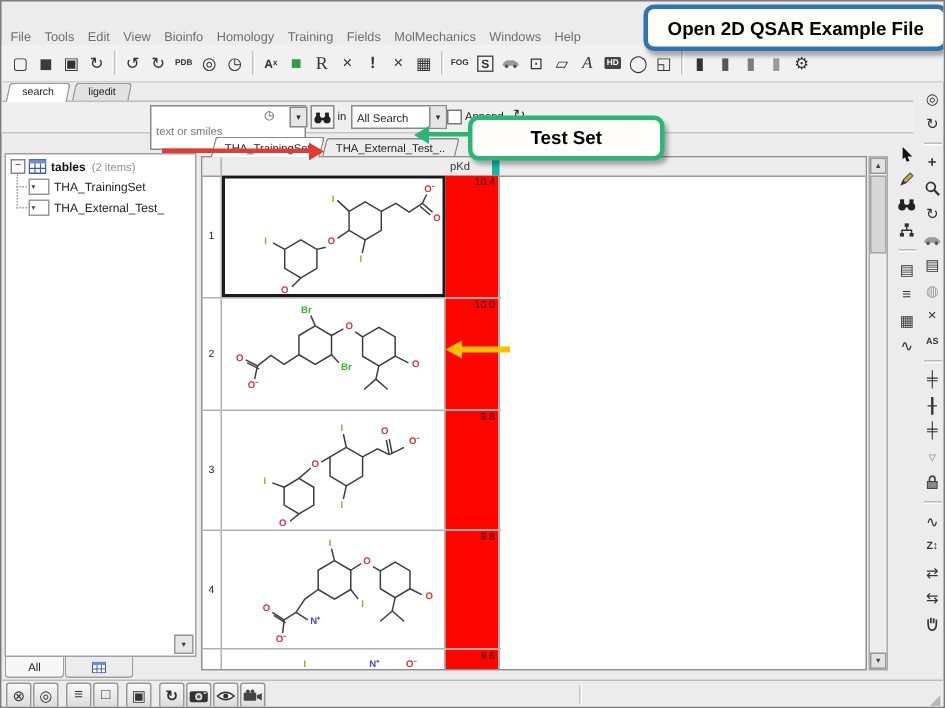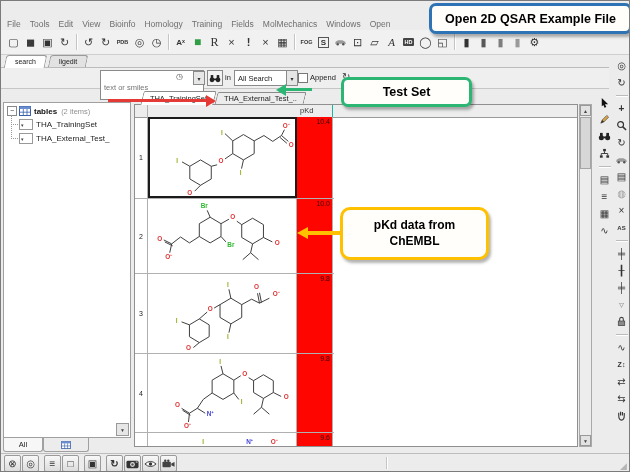--- a/index.html
+++ b/index.html
@@ -61,21 +61,21 @@
         font-size:7.5px;display:flex;align-items:center;justify-content:center;color:#222;}
   
   .twrap{position:absolute;left:133px;top:88px;width:458px;height:358px;}
   .ttab{position:absolute;height:13px;line-height:13px;padding:0 7px;font-size:7.5px;color:#222;border:1px solid #8a8a8a;border-bottom:none;
         border-radius:2px 2px 0 0;transform:skewX(-14deg);}
   .ttab span{display:inline-block;transform:skewX(14deg);}
   .tbody{position:absolute;left:0;top:15px;width:444px;height:343px;background:#fff;border:1px solid #8f8f8f;box-sizing:border-box;overflow:hidden;}
   .ghead{position:absolute;left:0;top:0;width:100%;height:12px;background:#ededed;border-bottom:1px solid #9a9a9a;font-size:7.5px;color:#333;}
   .ghead .c1{position:absolute;left:0;top:0;bottom:0;width:12px;border-right:1px solid #b0b0b0;}
   .ghead .c2{position:absolute;left:13px;top:0;bottom:0;width:148px;border-right:1px solid #b0b0b0;padding-left:22px;line-height:12px;}
-  .ghead .c3{position:absolute;left:162px;top:0;bottom:0;width:36px;border-right:1px solid #14b8a6;padding-left:3px;line-height:12px;box-sizing:border-box;}
+  .ghead .c3{position:absolute;left:162px;top:0;bottom:0;width:36px;border-right:5px solid #14b8a6;padding-left:3px;line-height:12px;box-sizing:border-box;}
   .trowd{position:absolute;left:0;width:199px;border-bottom:1px solid #b0b0b0;box-sizing:border-box;overflow:hidden;}
   .rnum{position:absolute;left:0;top:0;bottom:0;width:12px;border-right:1px solid #b0b0b0;display:flex;align-items:center;justify-content:center;font-size:7px;color:#222;}
   .mcell{position:absolute;left:13px;top:0;bottom:0;width:148px;border-right:1px solid #b0b0b0;}
   .mcell.sel{outline:2px solid #1b1b1b;outline-offset:-2px;}
   .pcell{position:absolute;left:162px;top:0;bottom:0;width:36px;background:#fe0500;border-right:1px solid #b0b0b0;
          font-size:7px;color:#3a0000;text-align:right;padding:1px 2px 0 0;box-sizing:border-box;}
   .vscroll{position:absolute;left:445px;top:15px;width:13px;height:343px;background:#ededed;border:1px solid #aaa;box-sizing:border-box;}
   .varrow{position:absolute;left:0;width:100%;height:11px;background:#e2e2e2;border:1px solid #999;box-sizing:border-box;
           font-size:5px;color:#444;display:flex;align-items:center;justify-content:center;}
   .vthumb{position:absolute;left:0;top:12px;width:100%;height:52px;background:#d7d7d7;border:1px solid #a5a5a5;box-sizing:border-box;}
@@ -94,21 +94,21 @@
   .bottombar{position:absolute;left:0;top:452px;width:100%;height:18px;background:#ececec;border-top:1px solid #bdbdbd;}
   .bb{position:absolute;top:1px;width:15px;height:15px;border:1px solid #9a9a9a;background:linear-gradient(#f8f8f8,#dcdcdc);
       display:flex;align-items:center;justify-content:center;font-size:10px;color:#333;border-radius:2px;}
   .statusdiv{position:absolute;left:385px;top:3px;width:1px;height:12px;background:#c5c5c5;box-shadow:1px 0 0 #fff;}
   .grip{position:absolute;right:2px;bottom:1px;font-size:9px;color:#b5b5b5;}
   
   .ann{position:absolute;background:#fffefb;border-radius:7px;font-weight:bold;color:#000;display:flex;align-items:center;
        justify-content:center;box-shadow:2px 3px 3px rgba(0,0,0,.3);z-index:50;text-align:center;}
   .ann.blue{left:428px;top:2px;width:197px;height:25px;border:3px solid #2e74b5;font-size:12.5px;}
   .ann.red{left:2px;top:84px;width:105px;height:29px;border:3px solid #e53935;font-size:12.5px;}
-  .ann.green{left:311px;top:76px;width:125px;height:24px;border:3px solid #2bb673;font-size:12.5px;margin-left:29px;}
+  .ann.green{left:311px;top:76px;width:125px;height:24px;border:3px solid #2bb673;font-size:12.5px;}
   .ann.orange{left:339px;top:206px;width:131px;height:47px;border:3px solid #ffc000;border-radius:10px;font-size:12px;line-height:1.3;padding:0 6px;}
   .arrowline{position:absolute;z-index:49;}
   .ahead{position:absolute;width:0;height:0;z-index:49;}
 </style>
 </head>
 <body>
 
 <svg width="0" height="0" style="position:absolute">
   <defs>
     <symbol id="i-mag" viewBox="0 0 12 12">
@@ -180,21 +180,21 @@
     <span class="mi">File</span>
     <span class="mi">Tools</span>
     <span class="mi">Edit</span>
     <span class="mi">View</span>
     <span class="mi">Bioinfo</span>
     <span class="mi">Homology</span>
     <span class="mi">Training</span>
     <span class="mi">Fields</span>
     <span class="mi">MolMechanics</span>
     <span class="mi">Windows</span>
-    <span class="mi">Open</span>
+    <span class="mi">Help</span>
   </div>
 
   <div class="toolbar">
     <span class="tb">▢</span>
     <span class="tb dark">◼</span>
     <span class="tb">▣</span>
     <span class="tb">↻</span>
     <span class="tsep"></span>
     <span class="tb">↺</span>
     <span class="tb">↻</span>
@@ -519,21 +519,20 @@
         <svg width="13" height="9">
           <use href="#i-vidcam"></use>
         </svg>
       </span>
     <span class="statusdiv"></span>
     <span class="grip">◢</span>
   </div>
 
   <div class="ann blue">Open 2D QSAR Example File</div>
   <div class="ann green">Test Set</div>
-  <div class="ann orange">pKd data from ChEMBL</div>
 
   <div class="arrowline" style="left:107px;top:98px;width:99px;height:3px;background:#e53935;"></div>
   <div class="ahead" style="left:205px;top:94px;border-top:6px solid transparent;border-bottom:6px solid transparent;border-left:10px solid #e53935;"></div>
   <div class="arrowline" style="left:285px;top:87px;width:26px;height:3px;background:#2bb673;"></div>
   <div class="ahead" style="left:275px;top:83px;border-top:6px solid transparent;border-bottom:6px solid transparent;border-right:10px solid #2bb673;"></div>
   <div class="arrowline" style="left:307px;top:230px;width:32px;height:4px;background:#ffc000;"></div>
   <div class="ahead" style="left:296px;top:226px;border-top:6px solid transparent;border-bottom:6px solid transparent;border-right:11px solid #ffc000;"></div>
 
 </div>
 

